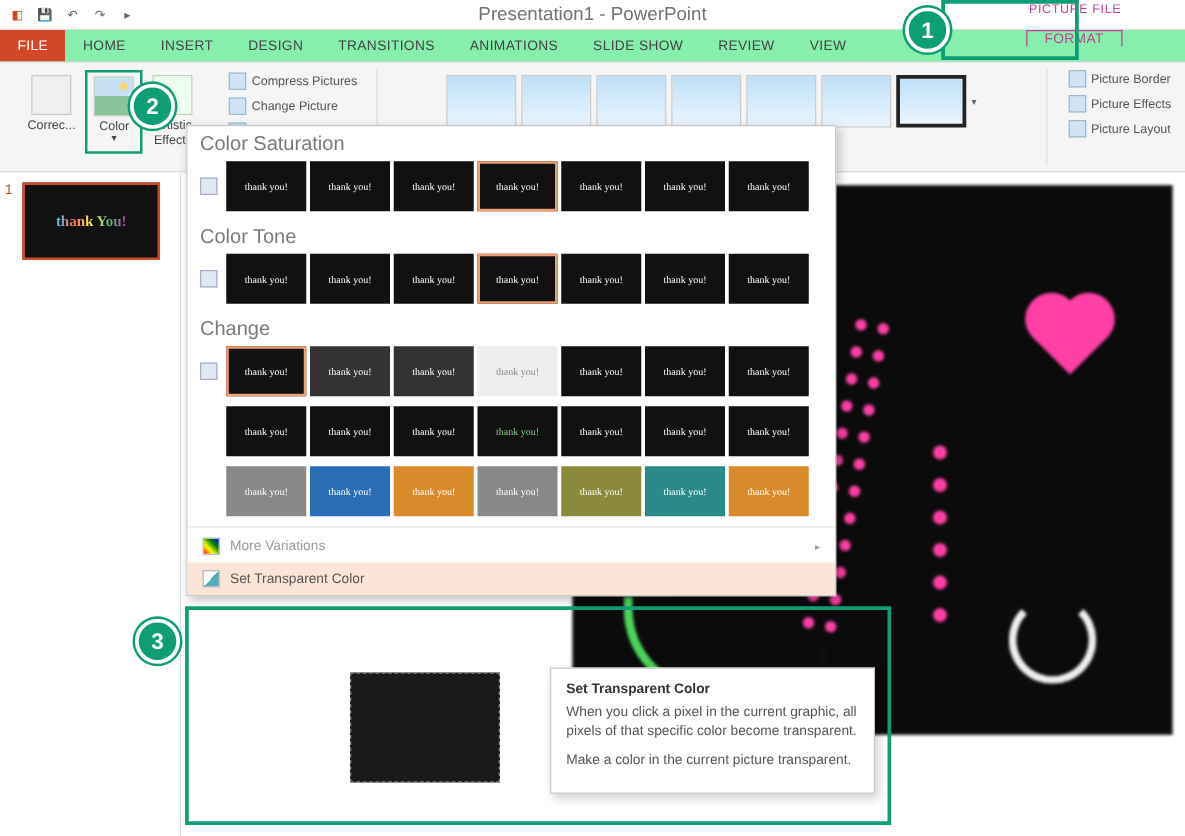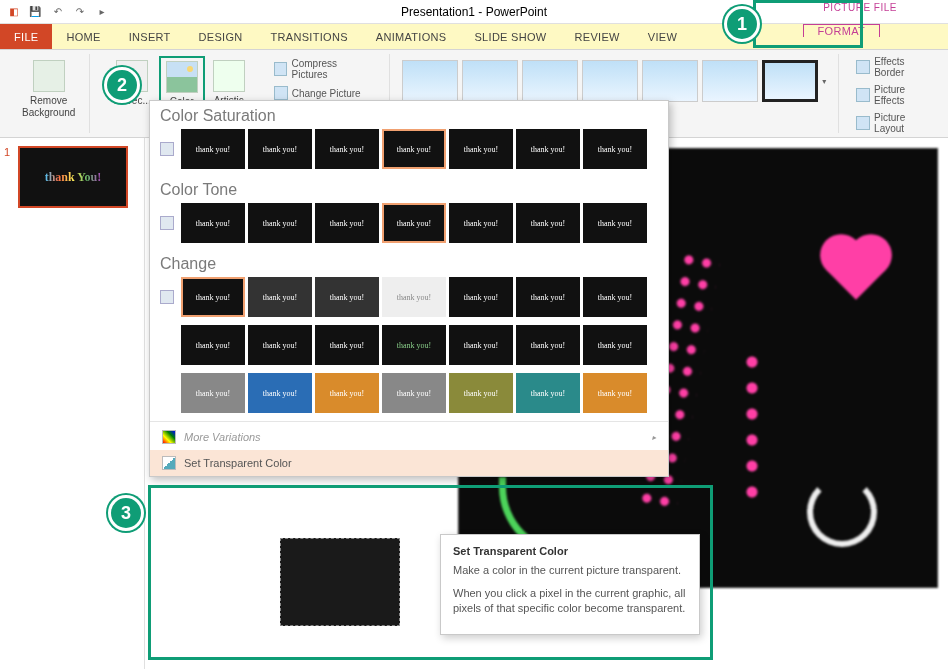--- a/index.html
+++ b/index.html
@@ -29,61 +29,61 @@
     }
     .qat-icon {
       width: 16px; height: 16px;
       display: flex; align-items: center; justify-content: center;
       font-size: 10px; color: #666;
     }
     .window-title {
       position: absolute;
       left: 50%;
       transform: translateX(-50%);
-      color: #000000;
-      font-size: 12px;
+      color: #737373;
+      font-size: 15px;
     }
     .picture-tools {
       position: absolute;
       right: 45px;
       top: 0;
       text-align: center;
       color: #c43e96;
       font-size: 10px;
       padding: 2px 6px 0;
       letter-spacing: 0.5px;
     }
     
     .ribbon-tabs {
       height: 26px;
       display: flex;
       align-items: stretch;
       border-bottom: 1px solid #d4d4d4;
-      background: #fef9c3;
+      background: #86efac;
     }
     .tab {
       padding: 0 14px;
       display: flex;
       align-items: center;
       font-size: 11px;
       color: #444;
       cursor: pointer;
       text-transform: uppercase;
       letter-spacing: 0.3px;
     }
     .tab.file {
       background: #d24726;
       color: #fff;
     }
     .tab.format {
       color: #c43e96;
       border: 1px solid #c43e96;
       border-bottom: none;
       position: absolute;
-      right: 68px;
+      right: 50px;
     }
     
     .ribbon {
       height: 88px;
       background: #f5f5f5;
       border-bottom: 1px solid #d4d4d4;
       display: flex;
       padding: 4px 8px;
       gap: 8px;
       position: relative;
@@ -314,21 +314,21 @@
       gap: 8px;
       cursor: pointer;
     }
     .dd-item .di {
       width: 14px; height: 14px;
       border: 1px solid #bbb;
     }
     .dd-item.hover {
       background: #fbe5d6;
     }
-    .dd-item.blur { filter: blur(0.5px); color:#999;font-style:italic; }
+    .dd-item.blur { filter: blur(0.5px); color:#999; }
     .dd-sep { border-top:1px solid #e5e5e5; margin:2px 0;}
     
     .tooltip {
       position: absolute;
       left: 440px;
       top: 534px;
       width: 260px;
       background: #fff;
       border: 1px solid #c9c9c9;
       box-shadow: 2px 3px 8px rgba(0,0,0,0.2);
@@ -394,27 +394,20 @@
   <div class="tab">DESIGN</div>
   <div class="tab">TRANSITIONS</div>
   <div class="tab">ANIMATIONS</div>
   <div class="tab">SLIDE SHOW</div>
   <div class="tab">REVIEW</div>
   <div class="tab">VIEW</div>
   <div class="tab format">FORMAT</div>
 </div>
 
 <div class="ribbon">
-  <div class="ribbon-group">
-    <div class="big-btn">
-      <div class="icon-box"></div>
-      <span style="white-space:pre-line">Remove
-Background</span>
-    </div>
-  </div>
   <div class="ribbon-group" style="border-right:none">
     <div style="display:flex;gap:2px">
       <div class="big-btn" style="filter:blur(0.5px)">
         <div class="icon-box" style="background:#f0f0f0"></div>
         <span>Correc...</span>
       </div>
       <div class="big-btn color-btn">
         <div class="icon-box"></div>
         <span>Color</span>
         <span style="font-size:7px">▼</span>
@@ -449,21 +442,21 @@
       <div class="style-thumb"></div>
       <div class="style-thumb"></div>
       <div class="style-thumb"></div>
       <div class="style-thumb dark"></div>
       <span style="font-size:8px;color:#666">▾</span>
     </div>
   </div>
   <div class="pic-opts">
     <div class="small-btn">
         <span class="si"></span>
-        <span>Effects Border</span>
+        <span>Picture Border</span>
       </div>
     <div class="small-btn">
         <span class="si"></span>
         <span>Picture Effects</span>
       </div>
     <div class="small-btn">
         <span class="si"></span>
         <span>Picture Layout</span>
       </div>
   </div>
@@ -624,22 +617,22 @@
     <span style="margin-left:auto;font-size:8px">▸</span>
   </div>
   <div class="dd-item hover">
     <span class="di" style="background:linear-gradient(135deg,#fff 50%,#5ab 50%)"></span>
     <span>Set Transparent Color</span>
   </div>
 </div>
 
 <div class="tooltip">
   <div class="tooltip-title">Set Transparent Color</div>
+  <p>When you click a pixel in the current graphic, all pixels of that specific color become transparent.</p>
   <p>Make a color in the current picture transparent.</p>
-  <p>When you click a pixel in the current graphic, all pixels of that specific color become transparent.</p>
 </div>
 
 <div class="highlight-box" style="left:753px;top:0;width:110px;height:48px"></div>
 <div class="highlight-box" style="left:148px;top:485px;width:565px;height:175px"></div>
 
 <div class="callout" style="left:724px;top:6px">1</div>
 <div class="callout" style="left:104px;top:67px">2</div>
 <div class="callout" style="left:108px;top:495px">3</div>
 
 </body></html>

